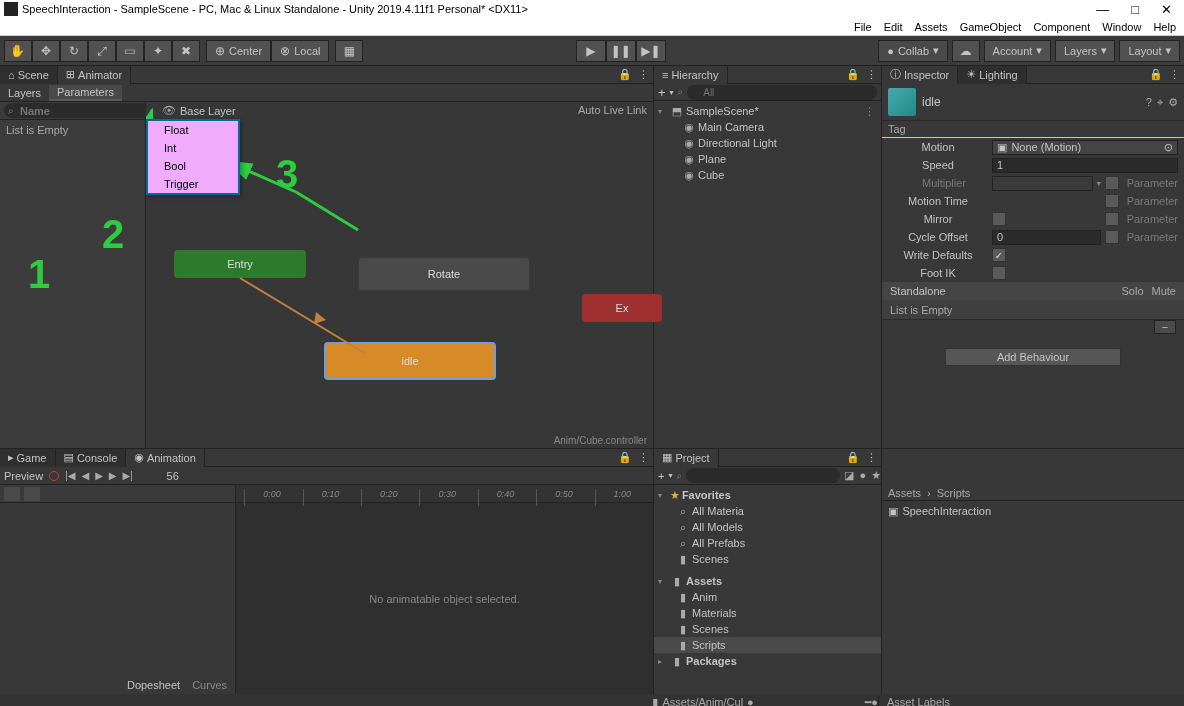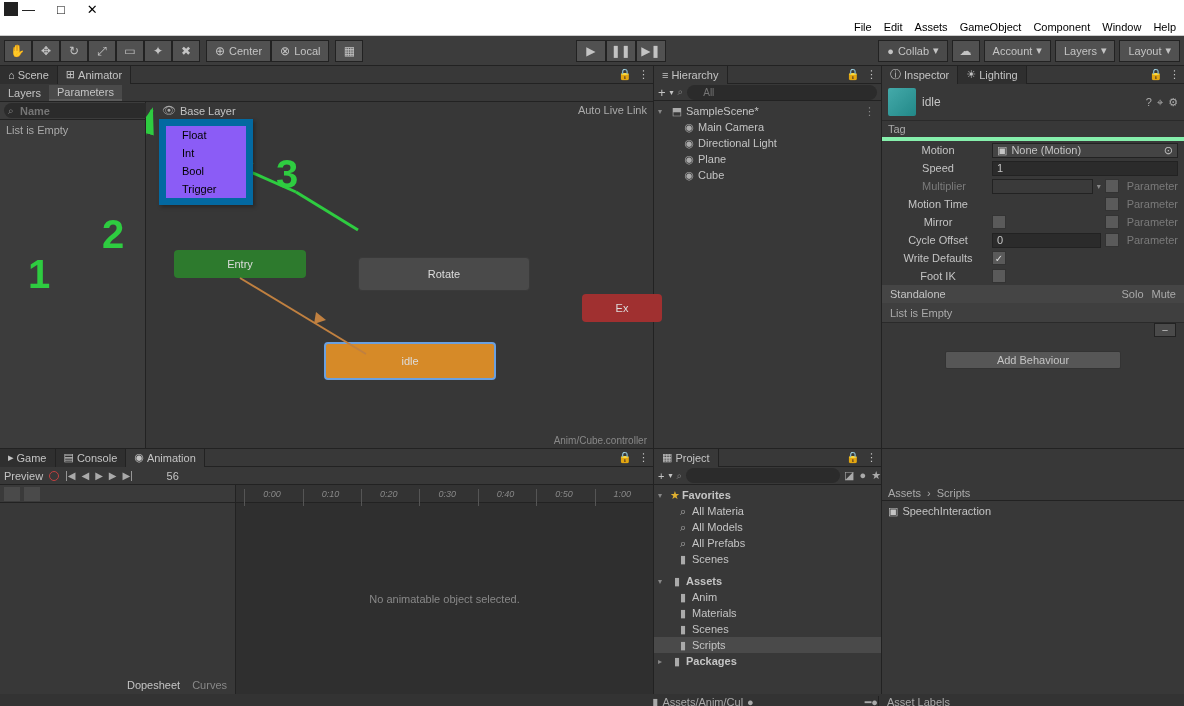--- a/index.html
+++ b/index.html
@@ -35,21 +35,21 @@
 .params-col { width: 146px; border-right: 1px solid #222; display: flex; flex-direction: column; background: #3c3c3c; }
 .param-search { height: 18px; display: flex; align-items: center; padding: 0 4px; gap: 4px; border-bottom: 1px solid #222; position: relative; }
 .param-search input { flex: 1; background: #2b2b2b; border: none; color: #c4c4c4; border-radius: 8px; padding: 0 6px 0 16px; height: 15px; font-size: 11px; font-weight: bold; }
 .param-search .srch { position: absolute; left: 8px; font-size: 10px; color: #888; }
 .addbtn { width: 18px; height: 16px; background: #515151; display: flex; align-items: center; justify-content: center; font-size: 13px; }
 .addbtn.arrow { width: 14px; font-size: 8px; }
 .graph { flex: 1; position: relative; background: #373737; }
 .bc { position: absolute; top: 2px; left: 16px; display: flex; align-items: center; gap: 4px; font-size: 11px; }
 .eye { font-size: 11px; color: #aaa; }
 .livelink { position: absolute; top: 2px; right: 6px; font-size: 11px; color: #aaa; }
-.dropdown-menu { position: absolute; background: #8b5cf6; color: #000; border: 7px solid #0369a1; box-shadow: 2px 2px 4px rgba(0,0,0,0.3); z-index: 100; min-width: 94px; margin-left: 13px; }
+.dropdown-menu { position: absolute; background: #f0abfc; color: #000; border: 2px solid #0369a1; box-shadow: 2px 2px 4px rgba(0,0,0,0.3); z-index: 100; min-width: 94px; }
 .dropdown-menu .item { padding: 3px 16px 3px 16px; font-size: 11px; }
 .node { position: absolute; border-radius: 4px; display: flex; align-items: center; justify-content: center; font-size: 11px; color: #ddd; height: 28px; }
 .node.entry { background: #2d7a2d; width: 132px; }
 .node.state { background: #4a4a4a; width: 172px; height: 34px; border: 1px solid #3a3a3a; }
 .node.state-teal { background: #3a8a8a; width: 132px; }
 .node.default-state { background: #d68a28; border: 2px solid #6aa0e0; width: 172px; height: 38px; }
 .node.exit { background: #a03030; width: 132px; }
 .controller-path { position: absolute; bottom: 2px; right: 6px; font-size: 10px; color: #888; }
 .arrow-lbl { position: absolute; color: #2ecc40; font-weight: bold; font-family: Arial; }
 svg.annot { position: absolute; pointer-events: none; }
@@ -60,21 +60,21 @@
 .tree { flex: 1; padding: 2px 0; font-size: 11px; }
 .tree-row { display: flex; align-items: center; height: 16px; padding-left: 4px; gap: 2px; }
 .tree-row.sel { background: #4a4a4a; }
 .tree-row .tw { width: 10px; color: #888; font-size: 8px; }
 .tree-row .icon { width: 14px; text-align: center; color: #aaa; }
 .inspector { flex: 1; background: #383838; border-left: 1px solid #222; display: flex; flex-direction: column; }
 .insp-header { display: flex; align-items: center; padding: 4px 6px; gap: 6px; border-bottom: 1px solid #2a2a2a; }
 .insp-icon { width: 28px; height: 28px; background: linear-gradient(135deg,#4aa,#288); border-radius: 2px; }
 .insp-title { flex: 1; font-size: 12px; }
 .insp-small-icons { display: flex; gap: 5px; font-size: 11px; color: #aaa; }
-.insp-tag { padding: 2px 6px; font-size: 11px; color: #aaa; border-bottom: 4px solid #86efac; }
+.insp-tag { padding: 2px 6px; font-size: 11px; color: #aaa; border-bottom: 1px solid #86efac; }
 .prop-row { display: flex; align-items: center; height: 18px; padding: 0 6px; gap: 4px; font-size: 11px; }
 .prop-lbl { width: 100px; color: #c4c4c4; text-align: center; }
 .prop-lbl.ind { padding-left: 12px; color: #7a7a7a; }
 .prop-val { flex: 1; background: #2b2b2b; border: 1px solid #222; height: 15px; padding: 0 4px; display: flex; align-items: center; font-size: 11px; }
 .prop-obj { flex: 1; background: #444; border: 1px solid #222; height: 15px; display: flex; align-items: center; padding: 0 4px; gap: 4px; font-size: 11px; }
 .prop-obj .dot { margin-left: auto; }
 .chk { width: 14px; height: 14px; background: #5a5a5a; border: 1px solid #333; display: flex; align-items: center; justify-content: center; font-size: 10px; color: #ddd; }
 .chk-lbl { color: #7a7a7a; margin-left: 4px; }
 .section-head { background: #454545; height: 18px; display: flex; align-items: center; padding: 0 8px; font-size: 11px; }
 .section-head .right { margin-left: auto; display: flex; gap: 8px; font-size: 10px; color: #aaa; }
@@ -107,20 +107,21 @@
 .asset-row { display: flex; align-items: center; height: 16px; gap: 4px; font-size: 11px; }
 .footer-bar { height: 16px; background: #333; display: flex; align-items: center; padding: 0 6px; font-size: 10px; color: #aaa; }
 .asset-labels { width: 303px; border-left: 1px solid #222; }
 .star { color: #e0b030; }
 </style>
 </head>
 <body>
 
 <div class="titlebar">
   <div class="icon"></div>
+  <div class="title">SpeechInteraction - SampleScene - PC, Mac &amp; Linux Standalone - Unity 2019.4.11f1 Personal* &lt;DX11&gt;</div>
   <div class="winbtns">
     <span>—</span>
     <span>□</span>
     <span>✕</span>
   </div>
 </div>
 
 <div class="menubar">
   <span>File</span>
   <span>Edit</span>

